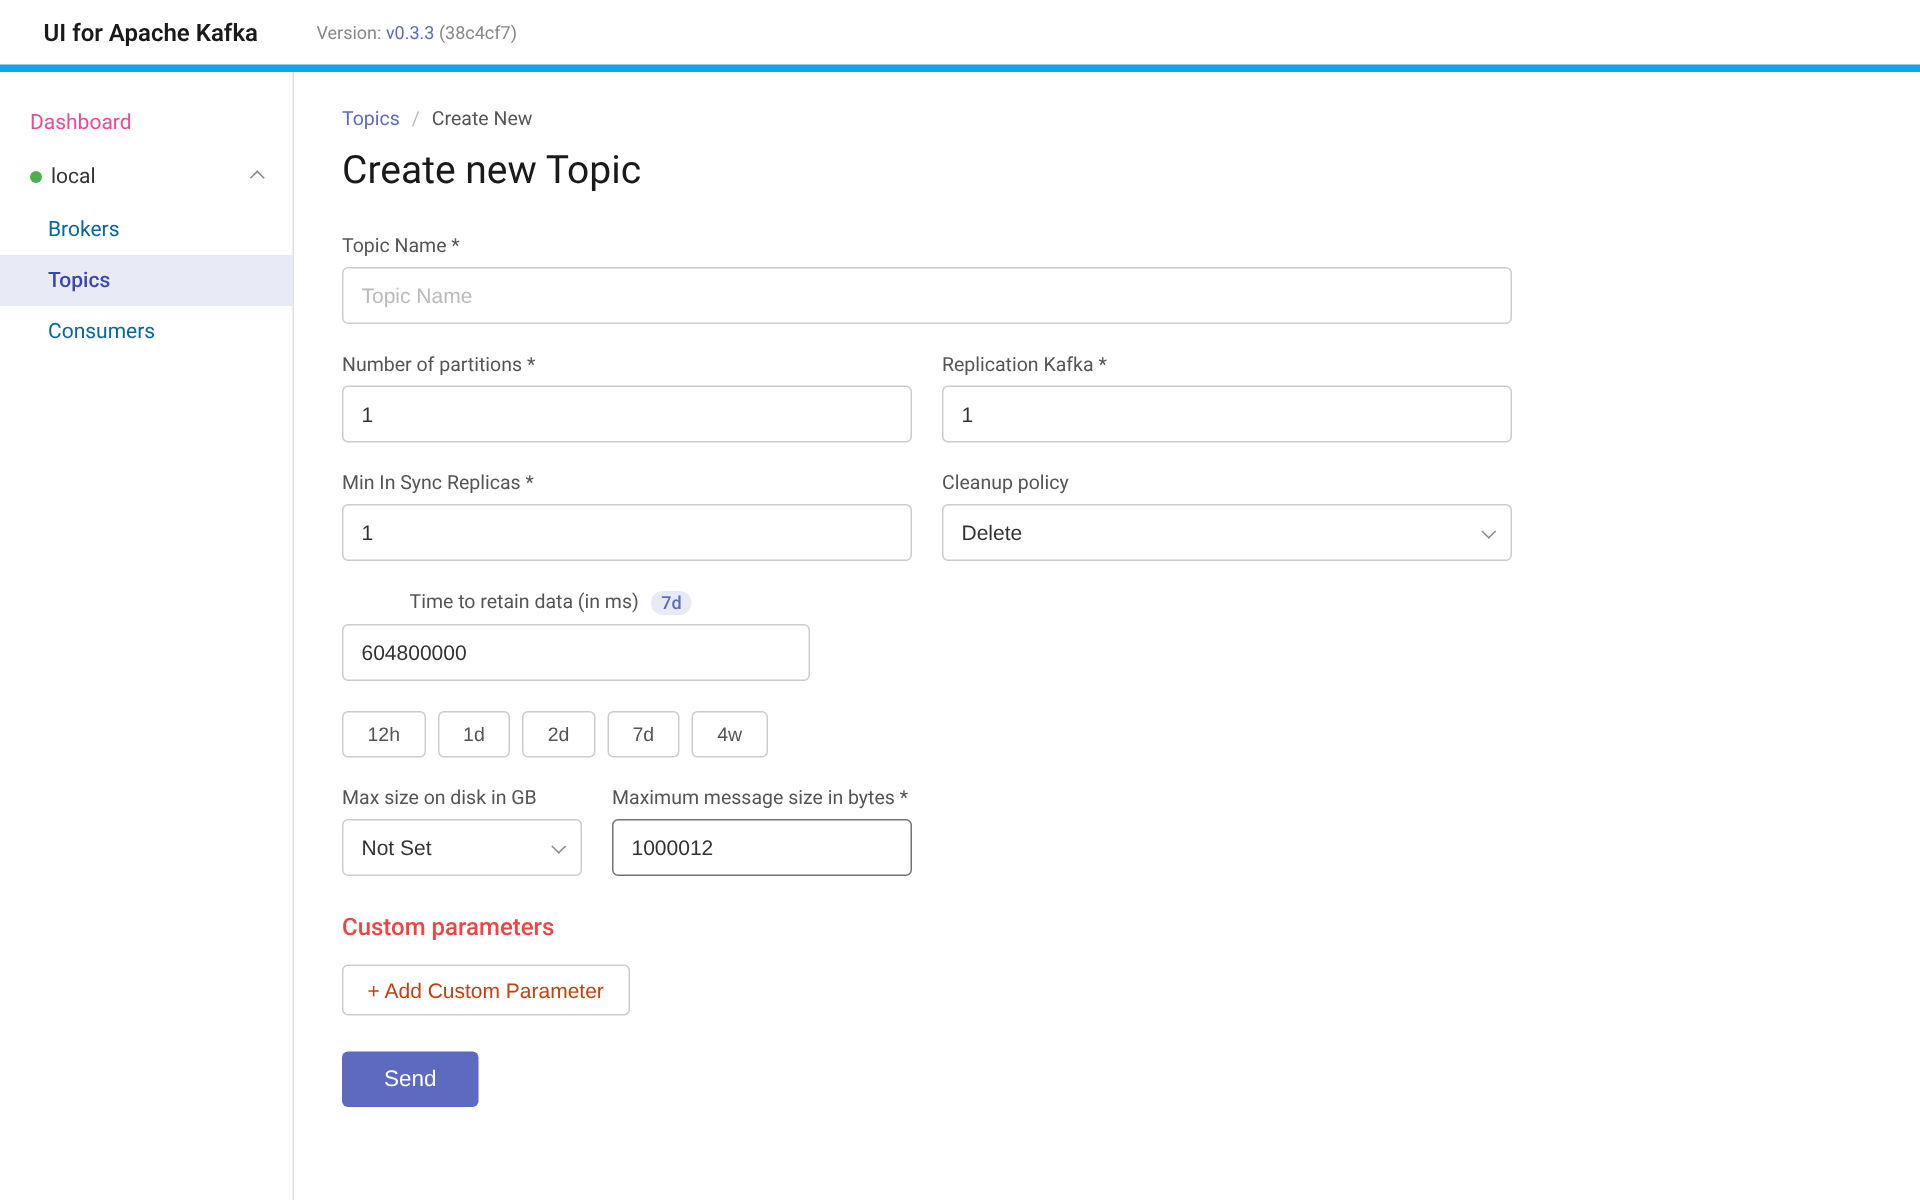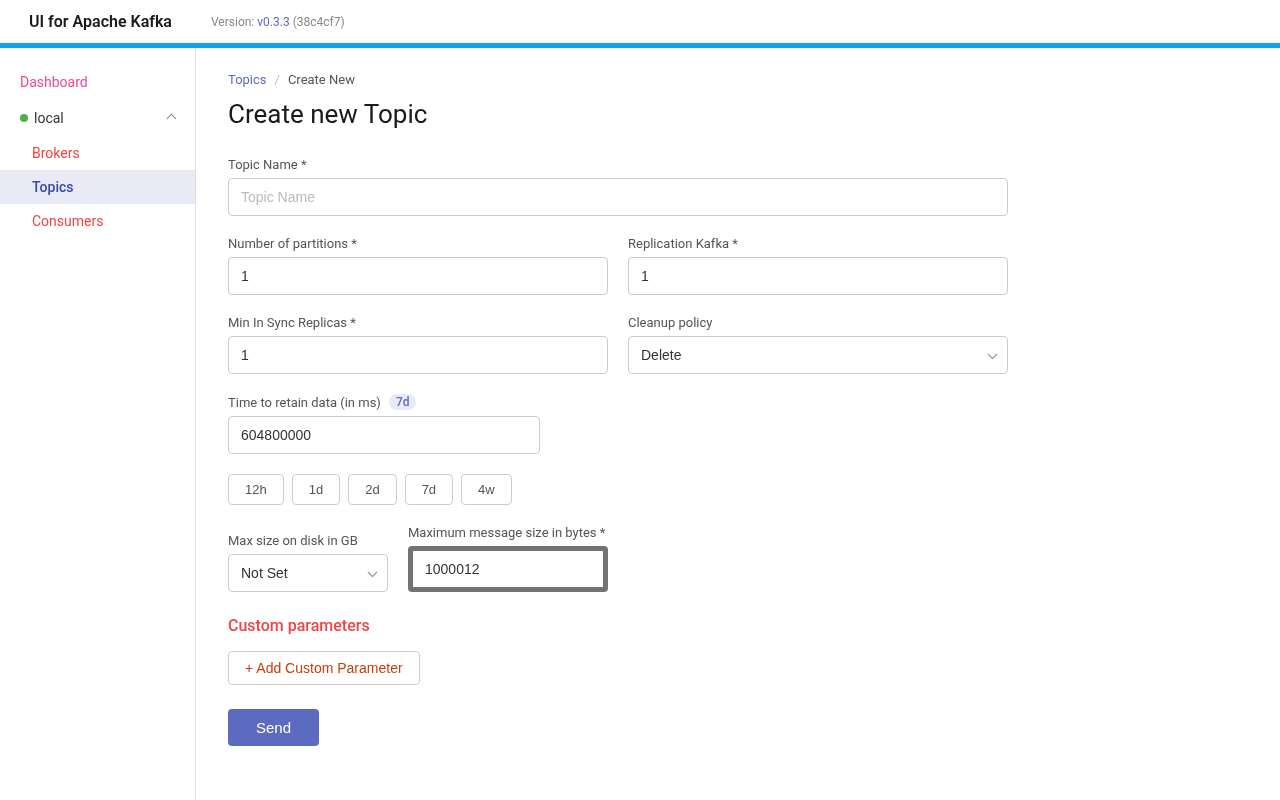--- a/index.html
+++ b/index.html
@@ -96,21 +96,21 @@
       border: solid #888;
       border-width: 0 1.5px 1.5px 0;
       display: inline-block;
       padding: 3px;
       transform: rotate(-135deg);
     }
 
     .sidebar-sub-item {
       padding: 9px 20px 9px 32px;
       cursor: pointer;
-      color: #ef4444;
+      color: #0369a1;
       font-size: 14px;
     }
 
     .sidebar-sub-item.active {
       background: #e8eaf6;
       color: #3949ab;
       font-weight: 500;
     }
 
     
@@ -218,23 +218,23 @@
       transform: translateY(-60%) rotate(45deg);
       border: solid #888;
       border-width: 0 1.5px 1.5px 0;
       display: inline-block;
       padding: 3px;
       pointer-events: none;
     }
 
     .retain-header {
       display: flex;
-      align-items: center;
       gap: 8px;
       margin-bottom: 6px;
+      margin-left: 45px;
     }
 
     .retain-label {
       font-size: 13px;
       color: #555;
     }
 
     .retain-badge {
       background: #e8eaf6;
       color: #5c6bc0;
@@ -298,21 +298,21 @@
       color: #333;
       background: #fff;
       appearance: none;
       outline: none;
       cursor: pointer;
     }
 
     .max-msg-input {
       width: 200px;
       padding: 10px 12px;
-      border: 5px solid #737373;
+      border: 1px solid #737373;
       border-radius: 4px;
       font-size: 14px;
       color: #333;
       outline: none;
       background: #fff;
     }
 
     .section-title {
       font-size: 16px;
       font-weight: 500;

